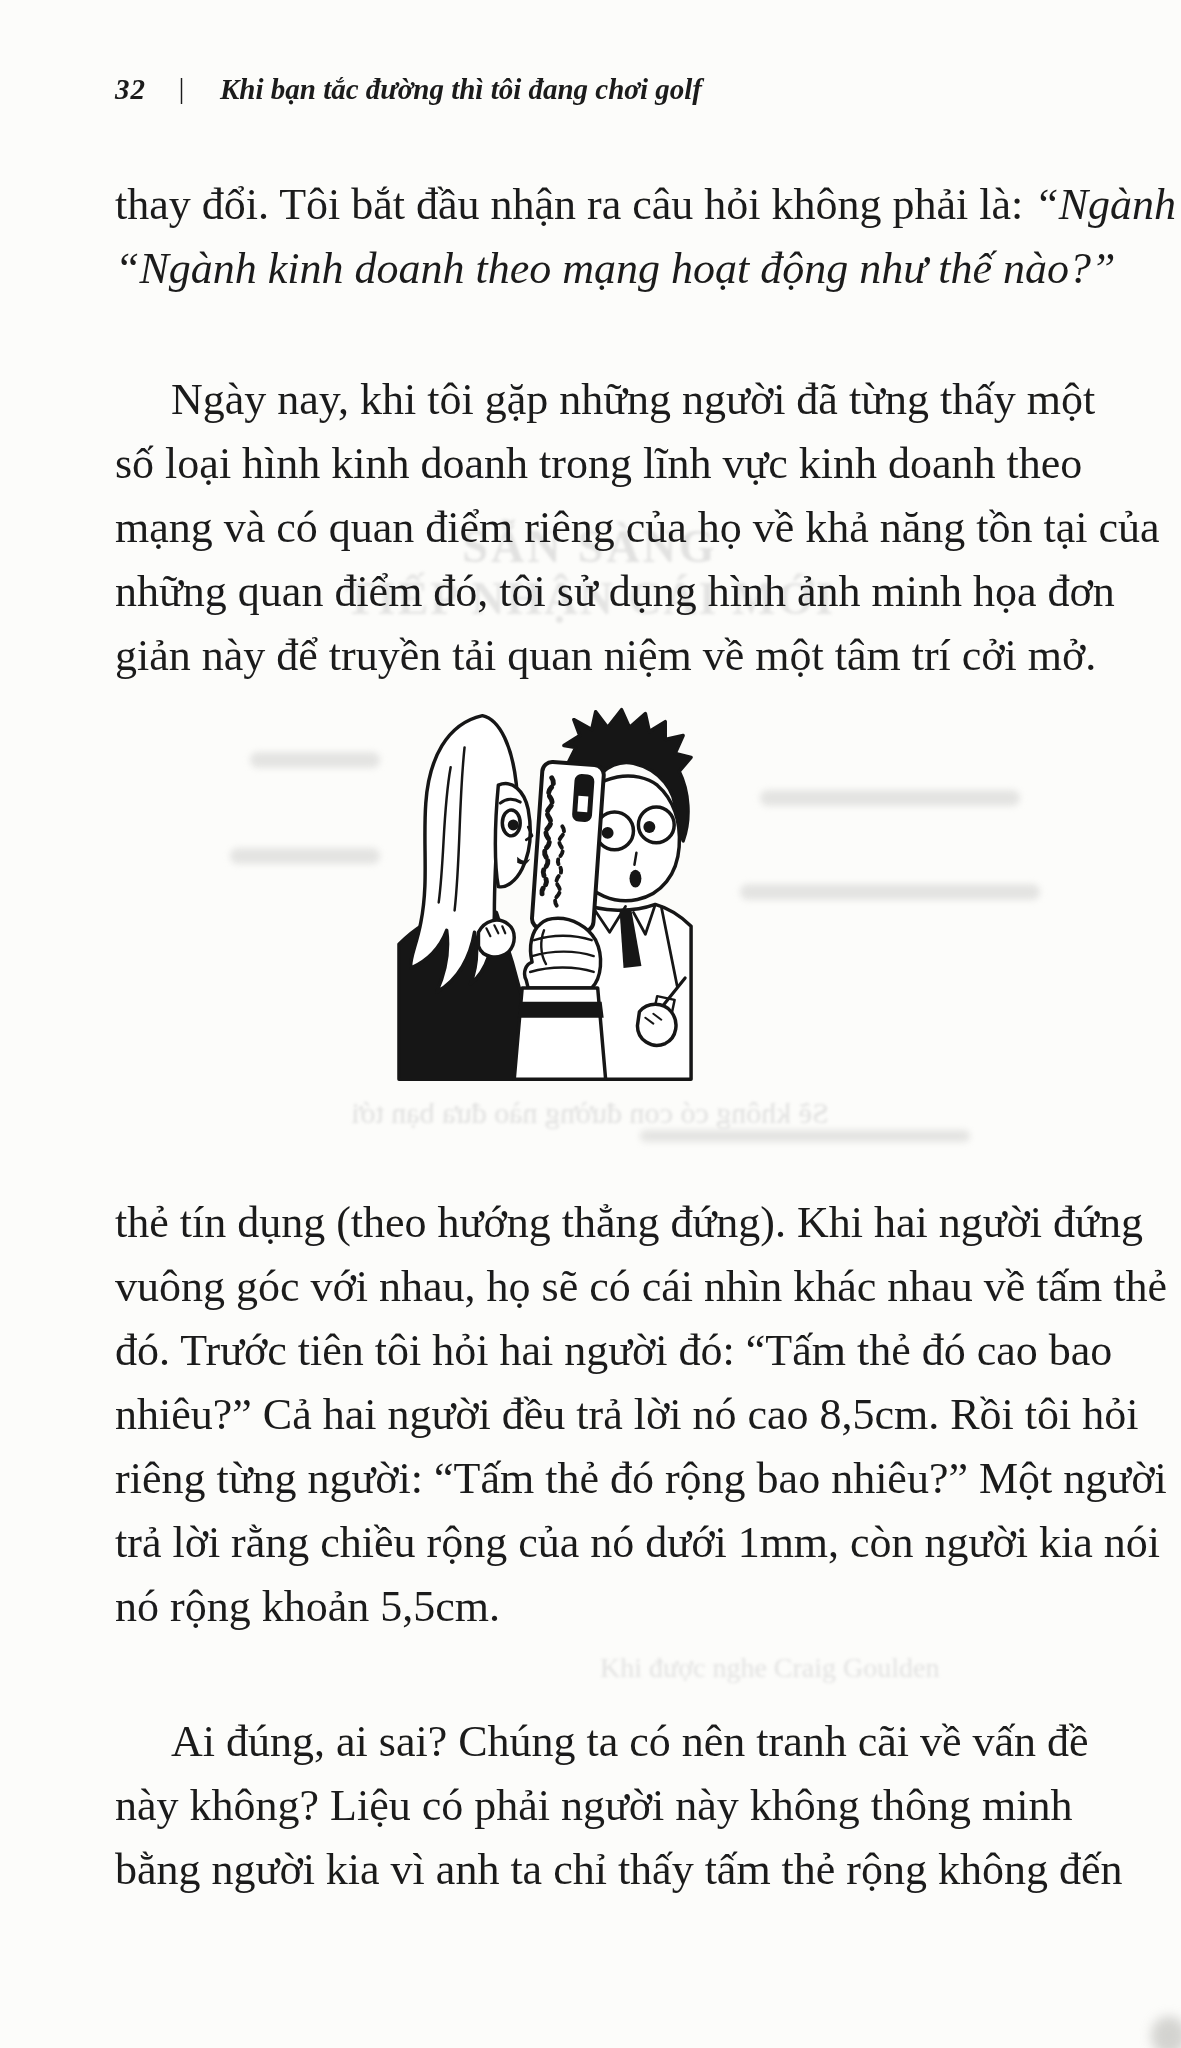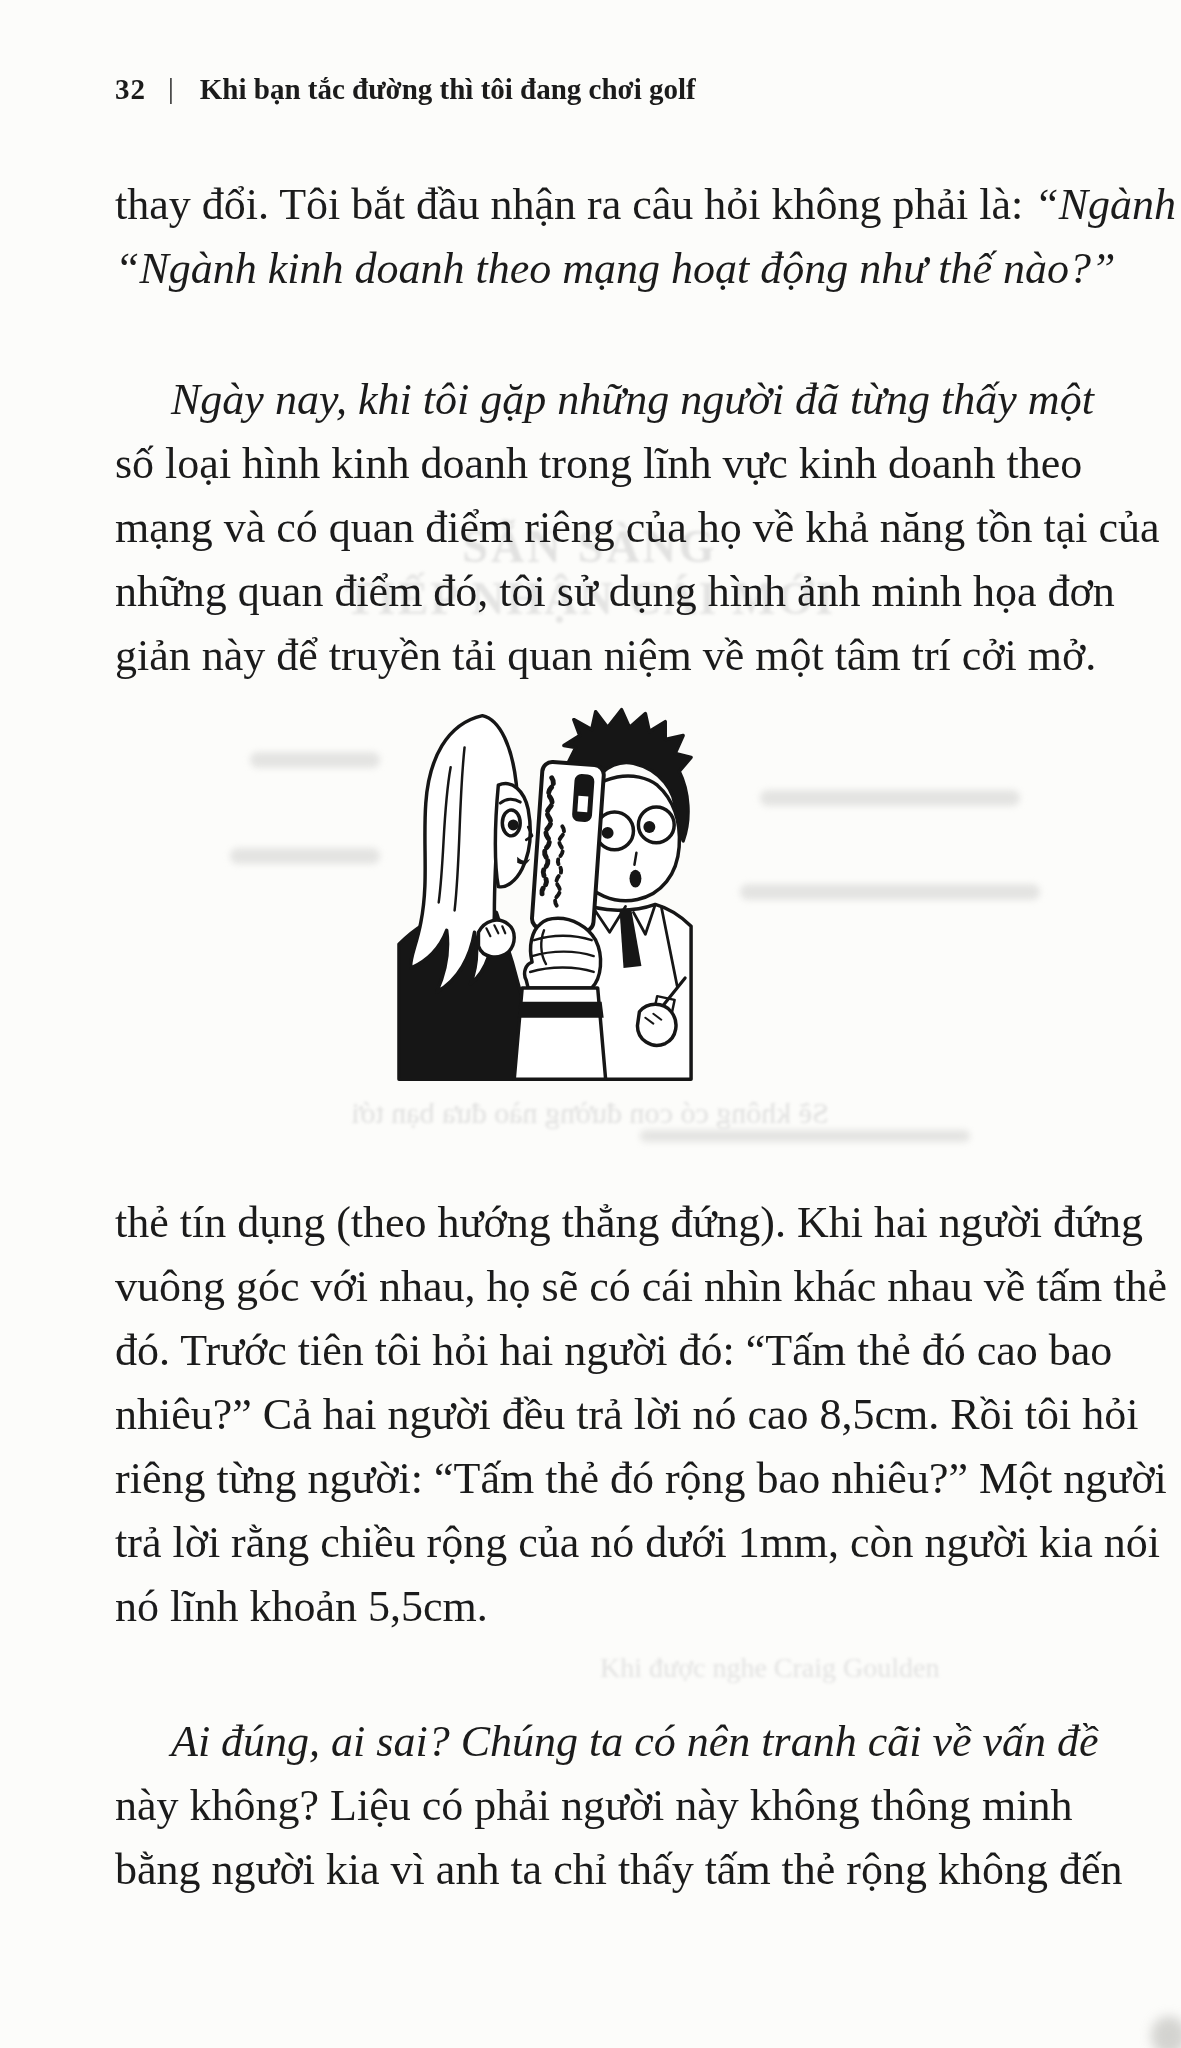--- a/index.html
+++ b/index.html
@@ -8,34 +8,34 @@
     width:1181px;height:2048px;
     background:#fcfcfa;
     overflow:hidden;
     font-family:"Liberation Serif","DejaVu Serif",serif;
     color:#1b1b1b;
   }
   
   .header{
     position:absolute;top:68px;left:115px;width:950px;height:42px;
     font-size:29px;font-weight:700;line-height:42px;
-    display:flex;align-items:baseline;gap:4px;
+    display:flex;align-items:baseline;gap:13px;font-style:italic;
   }
   .page-num{letter-spacing:1px;}
   .header-sep{margin:0 22px 0 18px;font-weight:400;transform:translateY(-1px);}
   
   .para{position:absolute;left:115px;width:950px;}
   .line{
     height:64px;line-height:64px;font-size:44px;
     white-space:nowrap;
     text-align:justify;text-align-last:justify;
     text-justify:inter-word;
   }
   .line.last{text-align-last:left;}
-  .line.indent{padding-left:56px;font-style:italic;}
+  .line.indent{padding-left:56px;}
   .line i{font-style:italic;}
   #p1{top:173px;}
   #p2{top:368px;}
   #p3{top:1191px;}
   #p4{top:1710px;}
   
   .figure{position:absolute;top:706px;left:395px;width:308px;height:376px;z-index:1;}
   .figure svg{width:100%;height:100%;display:block;}
   
   .ghost{position:absolute;color:#c7c7c7;filter:blur(1.4px);z-index:0;font-weight:700;}
@@ -140,21 +140,21 @@
     </svg>
   </div>
 
   <div class="para" id="p3">
     <div class="line">thẻ tín dụng (theo hướng thẳng đứng). Khi hai người đứng</div>
     <div class="line">vuông góc với nhau, họ sẽ có cái nhìn khác nhau về tấm thẻ</div>
     <div class="line">đó. Trước tiên tôi hỏi hai người đó: “Tấm thẻ đó cao bao</div>
     <div class="line">nhiêu?” Cả hai người đều trả lời nó cao 8,5cm. Rồi tôi hỏi</div>
     <div class="line">riêng từng người: “Tấm thẻ đó rộng bao nhiêu?” Một người</div>
     <div class="line">trả lời rằng chiều rộng của nó dưới 1mm, còn người kia nói</div>
-    <div class="line last">nó lĩnh khoản 5,5cm.</div>
+    <div class="line last">nó rộng khoản 5,5cm.</div>
   </div>
 
   <div class="para" id="p4">
     <div class="line indent">Ai đúng, ai sai? Chúng ta có nên tranh cãi về vấn đề</div>
     <div class="line">này không? Liệu có phải người này không thông minh</div>
     <div class="line">bằng người kia vì anh ta chỉ thấy tấm thẻ rộng không đến</div>
   </div>
 
   <div class="corner-smudge"></div>
 </div>

